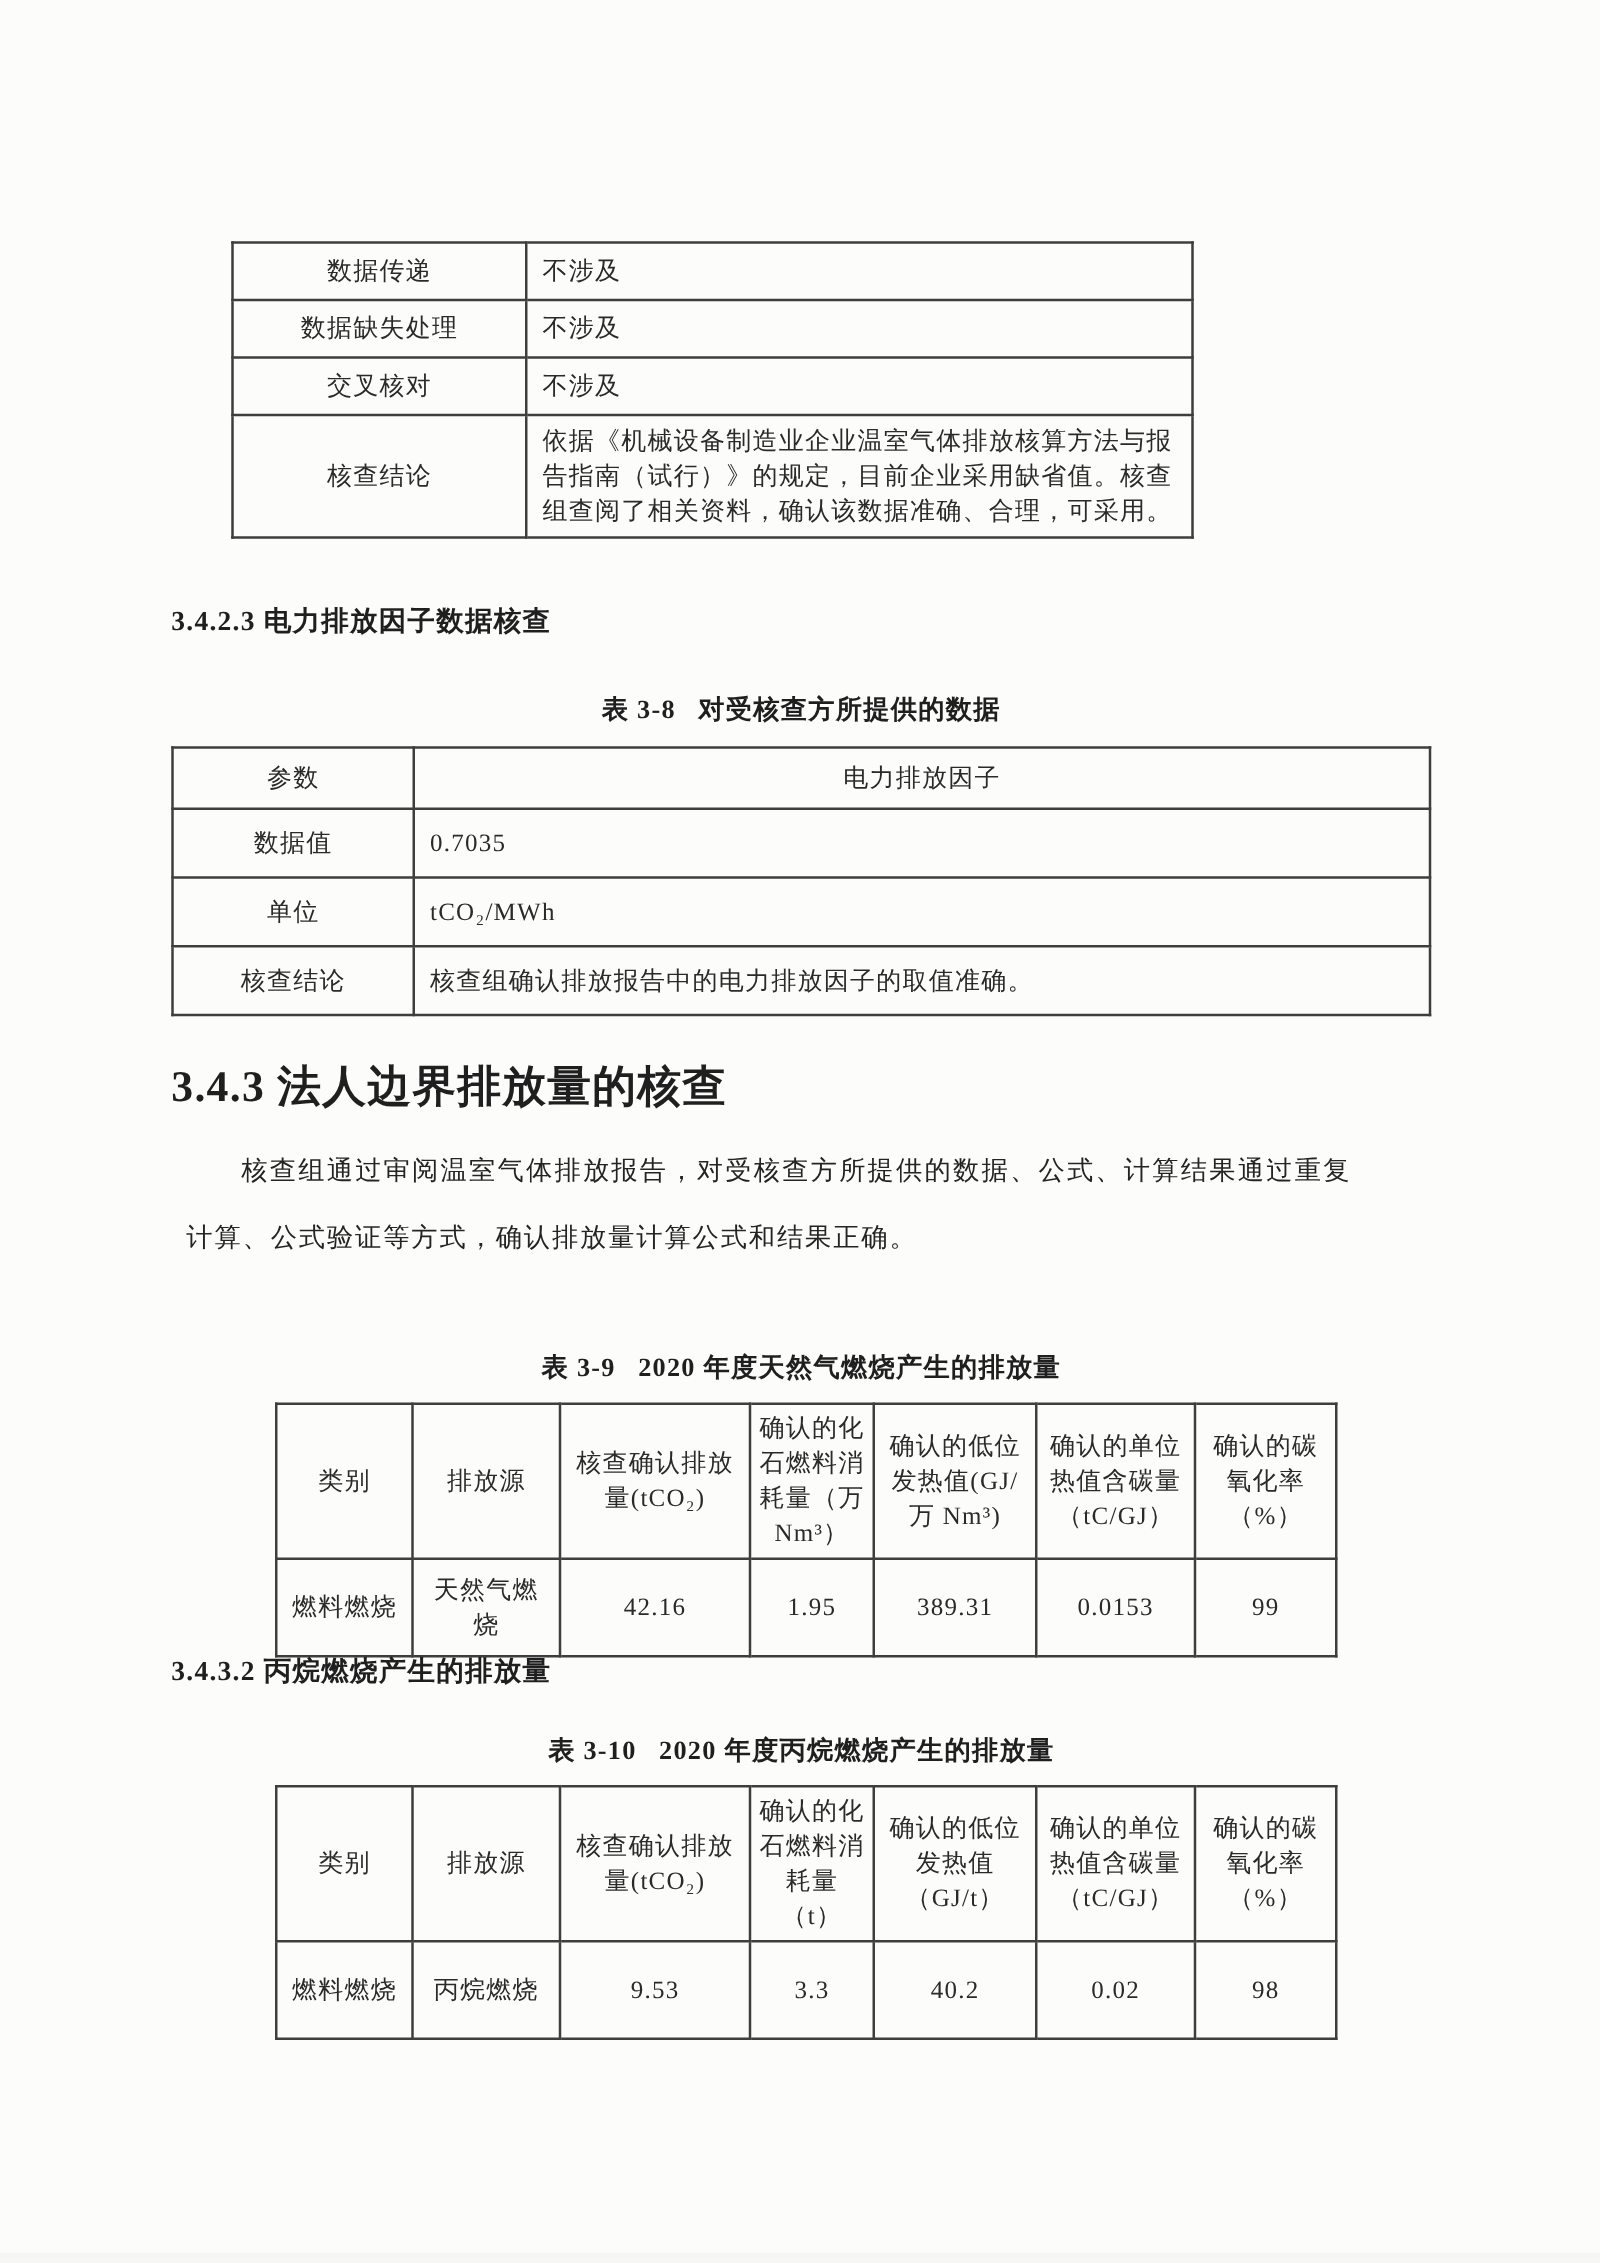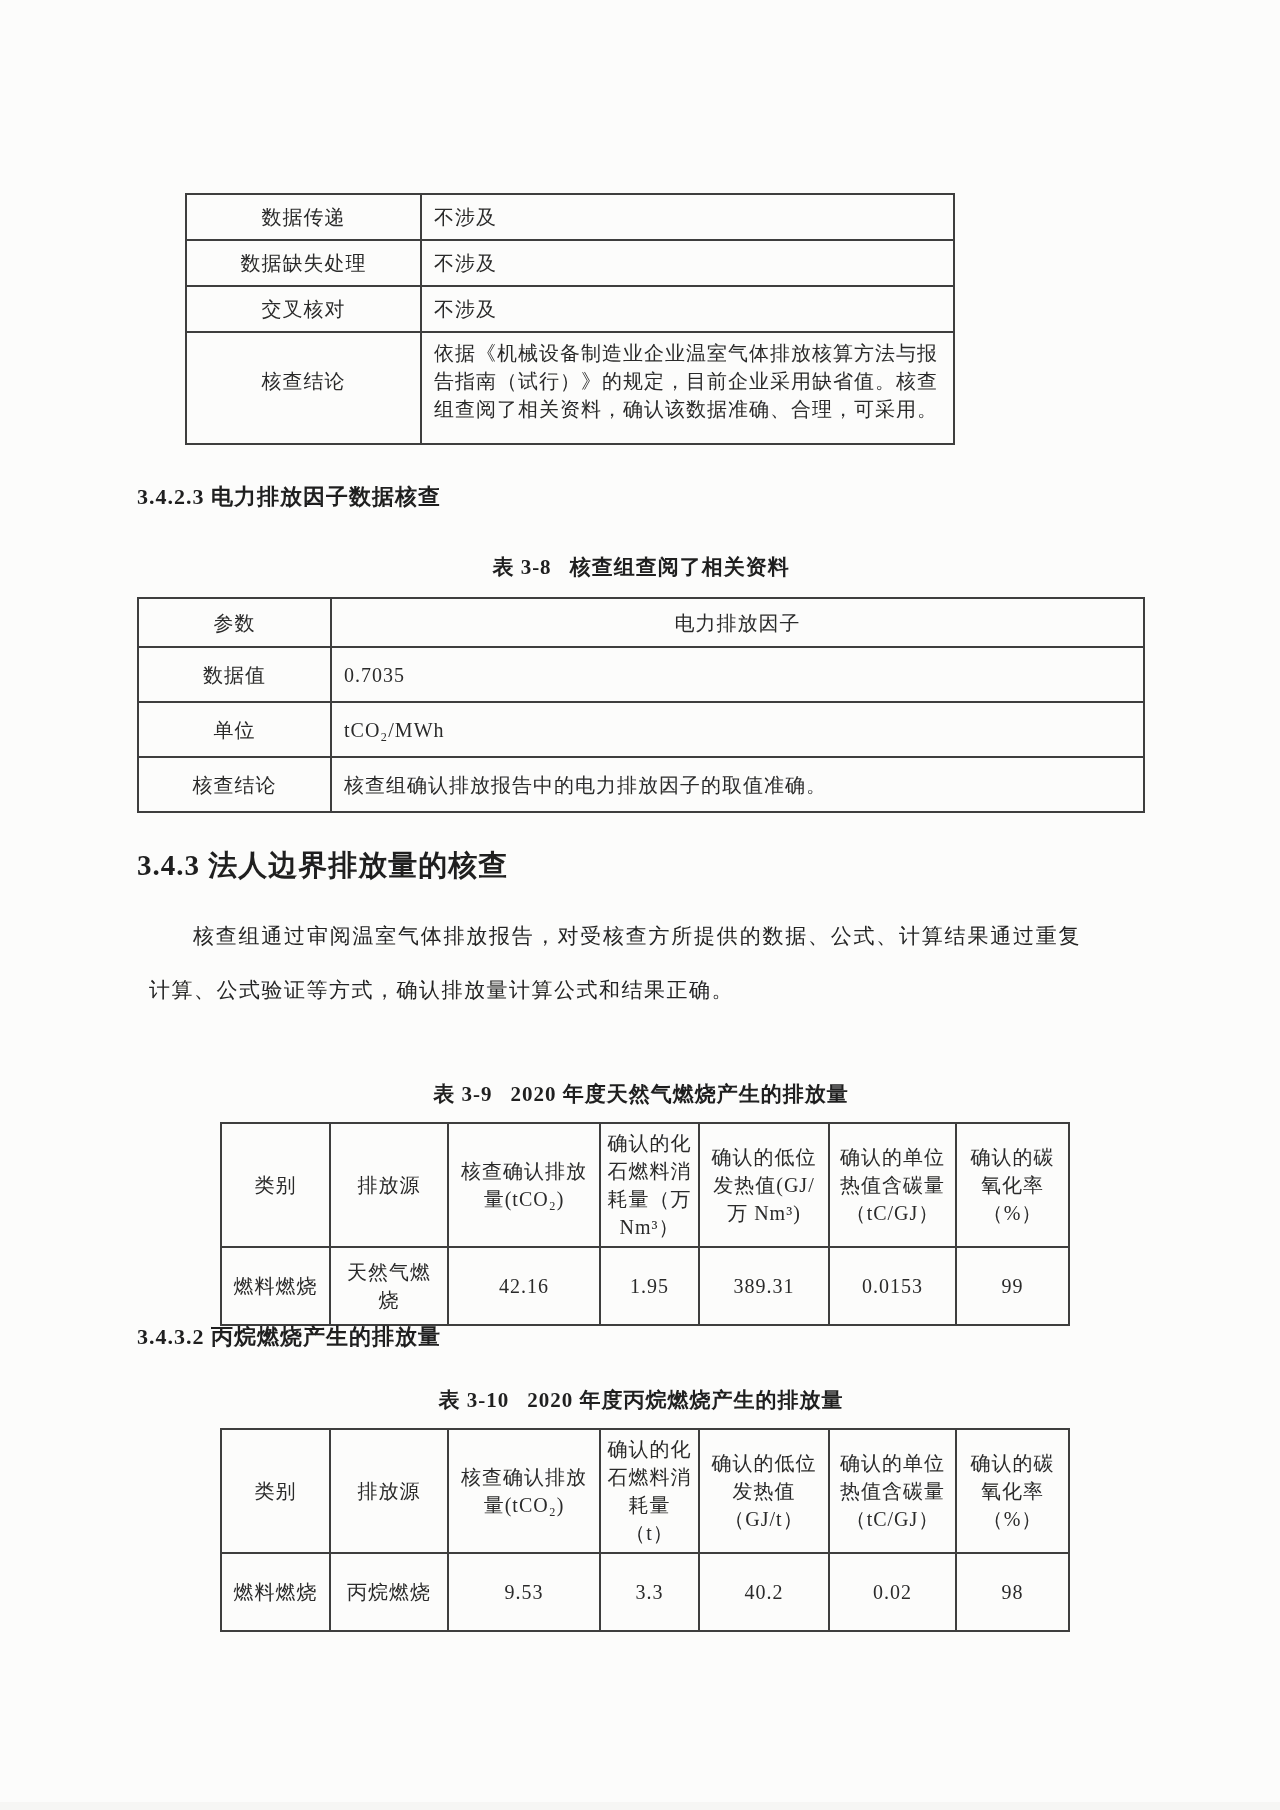--- a/index.html
+++ b/index.html
@@ -20,36 +20,36 @@
   }
   table.tbl td,table.tbl th{
     border:2px solid #3e3e3e;vertical-align:middle;
     font-weight:normal;line-height:28px;
   }
   td.c,th.c{text-align:center;}
   td.l{text-align:left;padding:4px 12px;}
   
   .tbl-top{left:185px;top:193px;width:770px;}
   .tbl-top td{height:36px;}
-  .tbl-top tr.tall td{height:auto;padding-top:6px;padding-bottom:20px;}
+  .tbl-top tr.tall td{height:auto;padding-top:6px;padding-bottom:6px;}
   
   .tbl-38{left:137px;top:597px;width:1008px;}
   .tbl-38 td,.tbl-38 th{height:45px;}
   .tbl-38 tr.two td{height:64px;}
   .tbl-38 th{font-weight:bold;margin-top:48px;}
   
   .tbl-emis{width:848px;left:220px;}
   .tbl-emis th{height:118px;line-height:30px;padding:2px 5px;text-align:center;}
   .tbl-emis td{height:72px;text-align:center;line-height:28px;padding:2px 6px;}
   .tbl-39{top:1122px;}
   .tbl-310{top:1428px;}
   
   .h{position:absolute;left:137px;font-weight:bold;color:#1f1f1f;letter-spacing:1px;white-space:nowrap;}
   .h-sub{font-size:22px;}
-  .h-main{font-size:29px;}
+  .h-main{font-size:35px;}
   
   .tbl-title{
     position:absolute;left:137px;width:1008px;text-align:center;
     font-weight:bold;font-size:21px;color:#1f1f1f;letter-spacing:1px;white-space:nowrap;
   }
   .tbl-title .gap{display:inline-block;width:18px;}
   
   .para{
     position:absolute;left:137px;top:897px;width:932px;
     font-size:21px;line-height:54px;letter-spacing:1.5px;
@@ -86,21 +86,21 @@
       <tr class="tall">
         <td class="c">核查结论</td>
         <td class="l">依据《机械设备制造业企业温室气体排放核算方法与报告指南（试行）》的规定，目前企业采用缺省值。核查组查阅了相关资料，确认该数据准确、合理，可采用。</td>
       </tr>
     </tbody>
   </table>
 
   <div class="h h-sub" style="top:482px;">3.4.2.3 电力排放因子数据核查</div>
 
   <div class="tbl-title" style="top:553px;">
-    <span>表 3-8</span><span class="gap"></span><span>核查组查阅了相关资料</span>
+    <span>表 3-8</span><span class="gap"></span><span>对受核查方所提供的数据</span>
   </div>
 
   <table class="tbl tbl-38">
     <colgroup>
         <col style="width:193px">
         <col>
       </colgroup>
     <tbody>
       <tr>
         <th class="c">参数</th>

